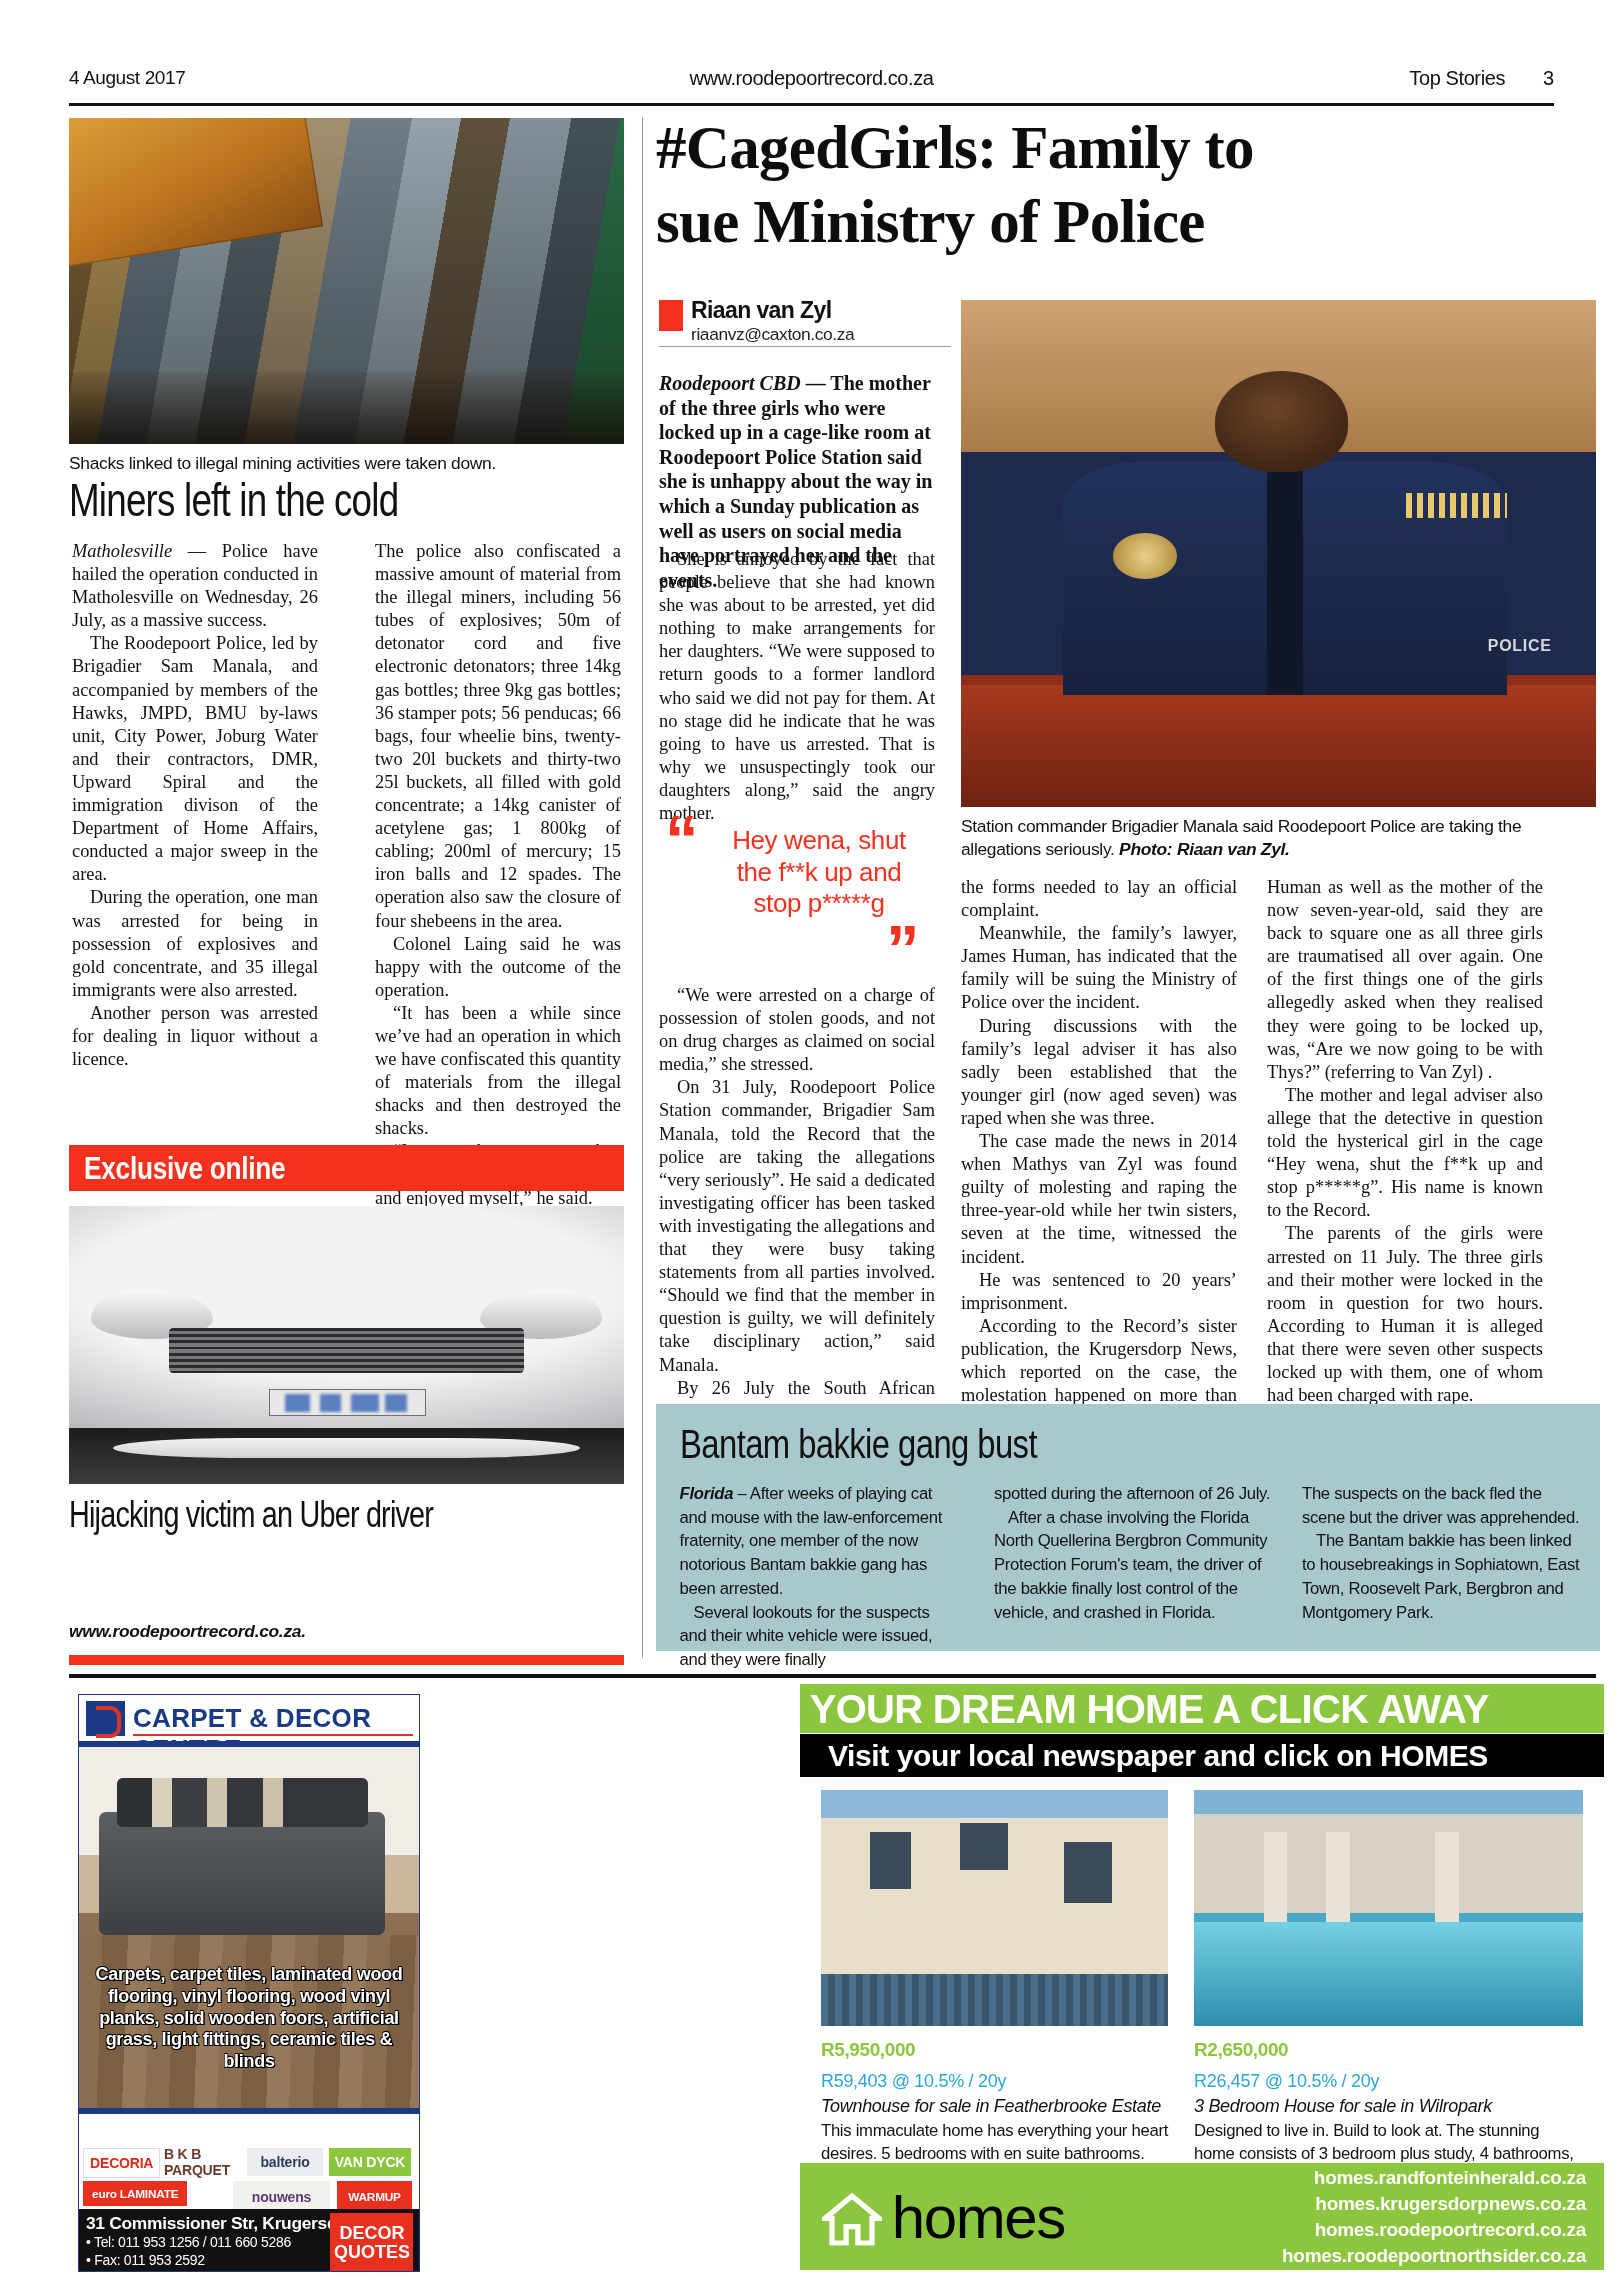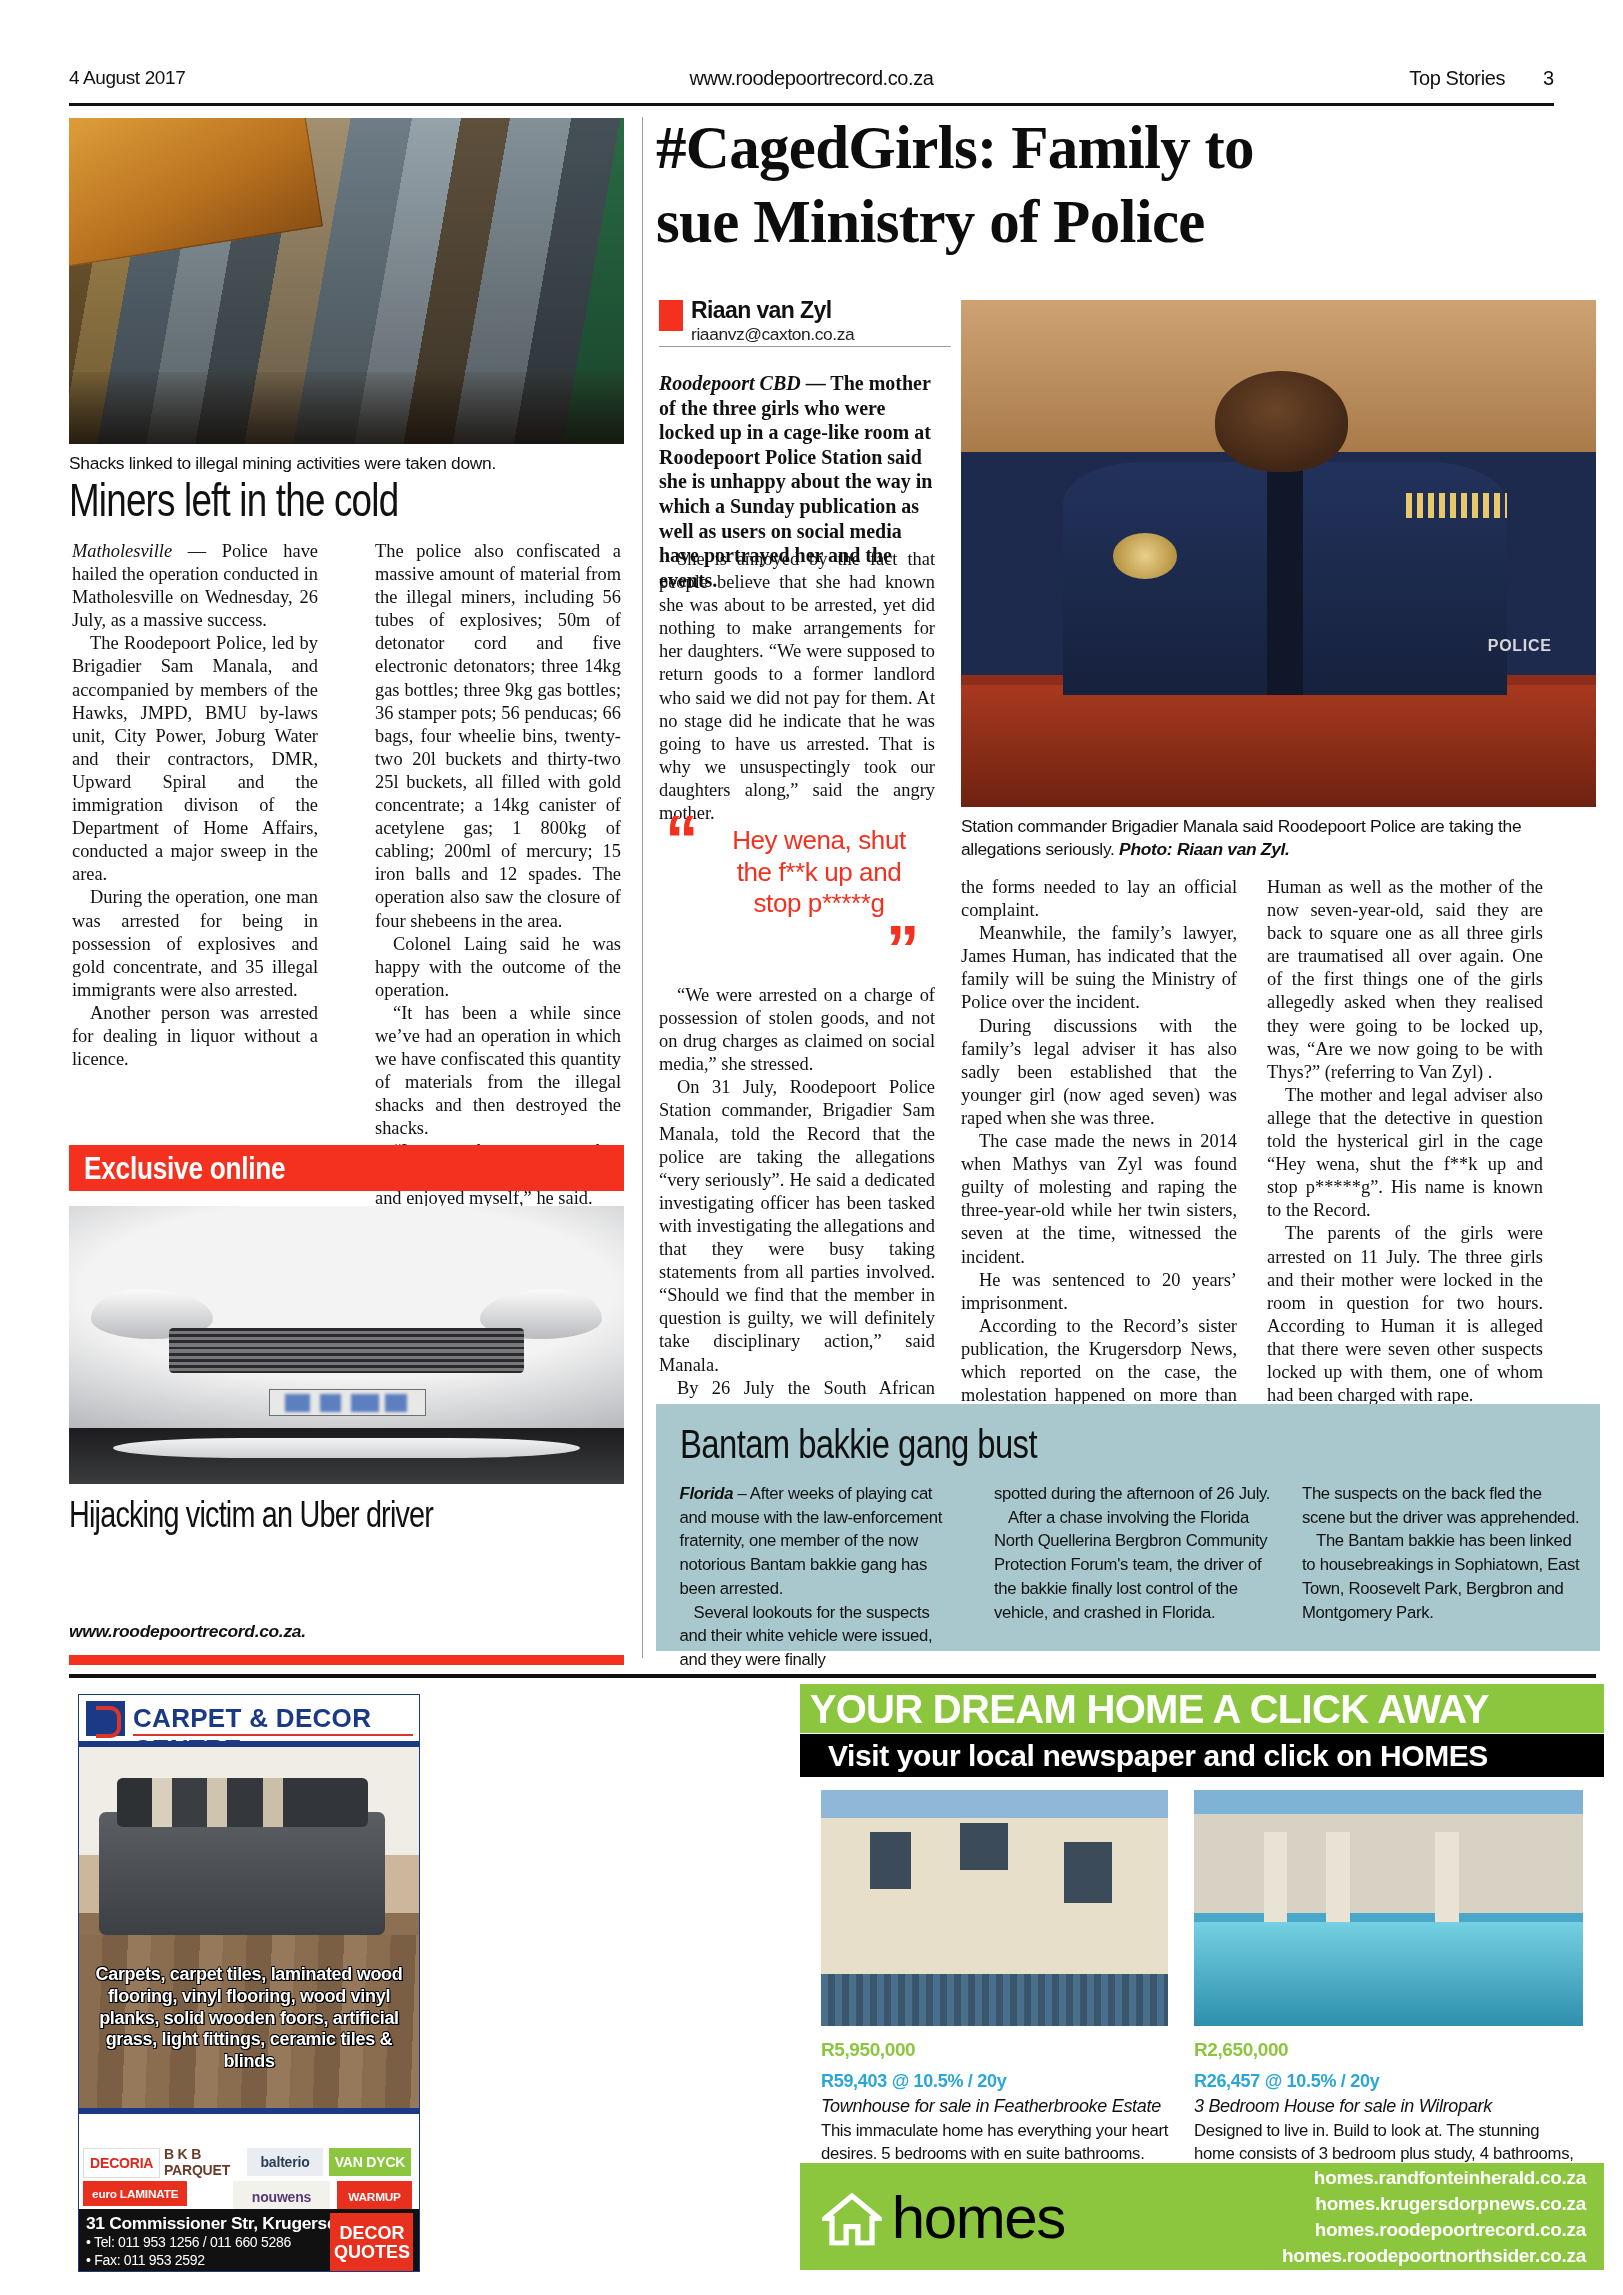--- a/index.html
+++ b/index.html
@@ -123,21 +123,21 @@
   .hm-black{position:absolute;left:0;width:100%;background:#000;}
   .hm-black span{position:absolute;left:28px;top:50%;transform:translateY(-50%);color:#fff;font-family:"Liberation Sans",sans-serif;font-weight:bold;font-size:30px;letter-spacing:-0.4px;}
   .hm-photo{position:absolute;overflow:hidden;}
   .hm-house1{background:linear-gradient(180deg,#8fb8d8 0 12%,#e8dfcb 12% 78%,#6b6f74 78% 100%);}
   .hm-house1 .win{position:absolute;background:#3c4b5a;}
   .hm-house1 .pool{position:absolute;left:0;bottom:0;width:100%;height:22%;background:repeating-linear-gradient(90deg,#4a6f8c 0 7px,#39566d 7px 14px);}
   .hm-house2{background:linear-gradient(180deg,#7fb3d5 0 10%,#d8d2c4 10% 52%,#49a8c8 52% 100%);}
   .hm-house2 .col{position:absolute;top:18%;width:6%;height:40%;background:#e9e3d5;}
   .hm-house2 .water{position:absolute;left:0;bottom:0;width:100%;height:44%;background:linear-gradient(180deg,#74d0e2,#2e8fae);}
   .hm-price{position:absolute;font-family:"Liberation Sans",sans-serif;font-weight:bold;font-size:19px;color:#8cc63e;letter-spacing:-0.4px;}
-  .hm-bond{position:absolute;font-family:"Liberation Sans",sans-serif;font-weight:bold;font-size:18px;color:#2aa7d8;letter-spacing:-0.3px;}
+  .hm-bond{position:absolute;font-family:"Liberation Sans",sans-serif;font-weight:normal;font-size:18px;color:#2aa7d8;letter-spacing:-0.3px;}
   .hm-title{position:absolute;font-family:"Liberation Sans",sans-serif;font-style:italic;font-size:18px;color:#111;letter-spacing:-0.3px;}
   .hm-desc{position:absolute;font-family:"Liberation Sans",sans-serif;font-size:16.7px;line-height:1.38;color:#111;letter-spacing:-0.3px;}
   .hm-foot{position:absolute;left:0;width:100%;background:#8cc63e;}
   .hm-logo{position:absolute;left:22px;top:50%;transform:translateY(-50%);color:#000000;font-family:"Liberation Sans",sans-serif;font-size:60px;letter-spacing:-1.4px;display:flex;align-items:center;}
   .hm-icon{width:60px;height:53px;margin-right:9.7px;position:relative;}
   .hm-links{position:absolute;right:18px;top:50%;transform:translateY(-50%);color:#fff;font-family:"Liberation Sans",sans-serif;font-weight:bold;font-size:19px;line-height:1.38;text-align:right;letter-spacing:-0.3px;}
 </style>
 </head>
 <body>
 

